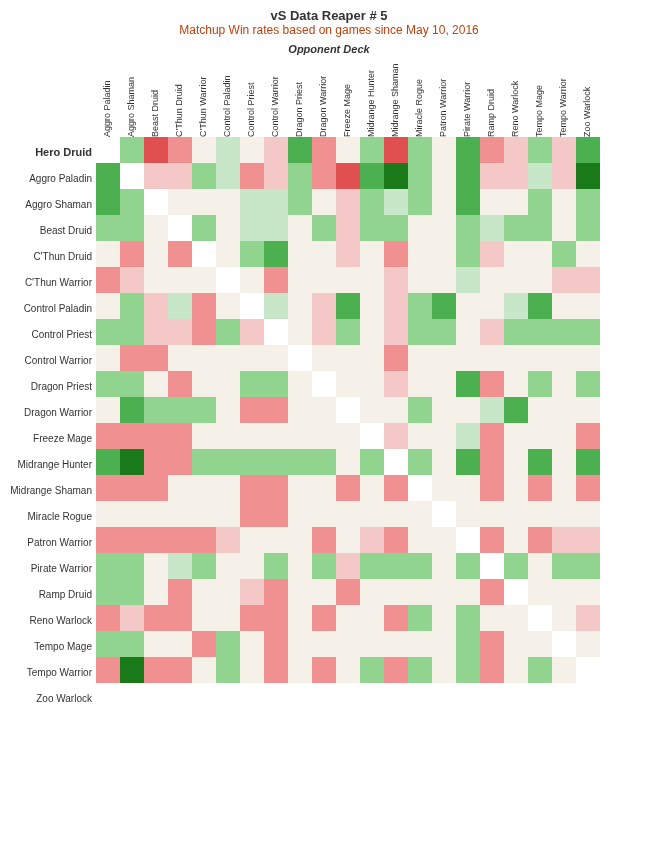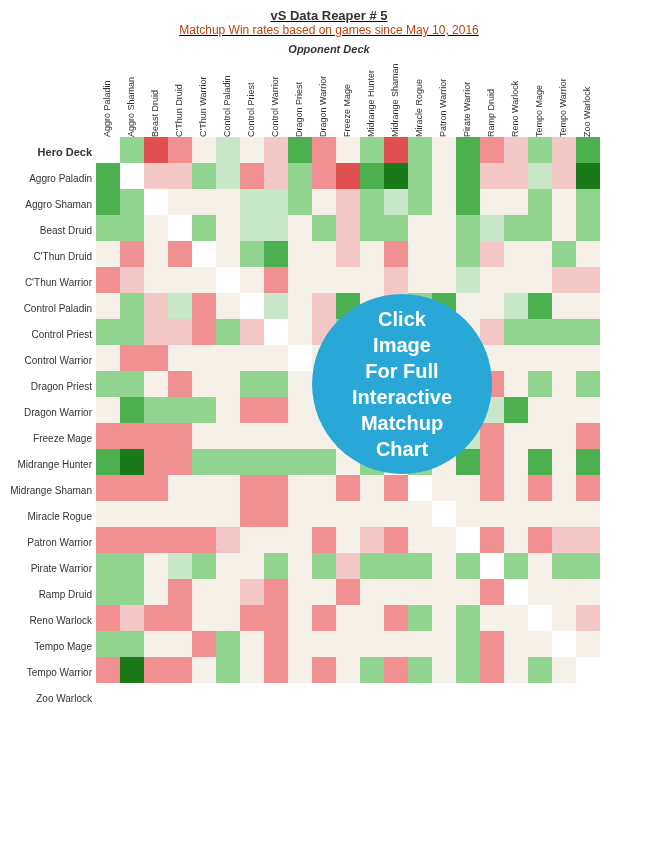--- a/index.html
+++ b/index.html
@@ -1,20 +1,20 @@
 <!DOCTYPE html>
 <html><head>
   <meta charset="utf-8">
   <style>
     * { margin: 0; padding: 0; box-sizing: border-box; }
     body { font-family: Arial, sans-serif; background: #fff; width: 658px; min-height: 857px; overflow-x: hidden; }
     
     .chart-container { width: 658px; padding: 8px; position: relative; }
     
-    .title-section { text-align: center; margin-bottom: 6px; text-decoration: underline; }
+    .title-section { text-align: center; margin-bottom: 6px; }
     .title-main { font-size: 13px; font-weight: bold; color: #333; }
     .title-sub { font-size: 12px; color: #c2410c; }
     .title-note { font-size: 11px; color: #333; }
     
     .opponent-label { text-align: center; font-size: 11px; font-weight: bold; color: #333; margin-bottom: 2px; font-style: italic; }
     
     .grid-wrapper { display: flex; position: relative; }
     
     .hero-labels { display: flex; flex-direction: column; min-width: 88px; padding-top: 82px; }
     .hero-label { font-size: 10px; color: #333; height: 26px; display: flex; align-items: center; justify-content: flex-end; padding-right: 4px; line-height: 1.1; text-align: right; }
@@ -70,21 +70,21 @@
 <div class="chart-container">
   <div class="title-section">
     <div class="title-main">vS Data Reaper # 5</div>
     <div class="title-sub">Matchup Win rates based on games since May 10, 2016</div>
   </div>
 
   <div class="opponent-label">Opponent Deck</div>
 
   <div class="grid-wrapper">
     <div class="hero-labels" id="hero-labels">
-      <div class="hero-label" style="font-weight:bold; font-size:11px;">Hero Deck</div>
+      <div class="hero-label" style="font-weight:bold; font-size:11px;">Hero Druid</div>
     <div class="hero-label">Aggro Paladin</div>
         <div class="hero-label">Aggro Shaman</div>
         <div class="hero-label">Beast Druid</div>
         <div class="hero-label">C'Thun Druid</div>
         <div class="hero-label">C'Thun Warrior</div>
         <div class="hero-label">Control Paladin</div>
         <div class="hero-label">Control Priest</div>
         <div class="hero-label">Control Warrior</div>
         <div class="hero-label">Dragon Priest</div>
         <div class="hero-label">Dragon Warrior</div>
@@ -646,18 +646,15 @@
             <div class="grid-cell c-n"></div>
             <div class="grid-cell c-lg"></div>
             <div class="grid-cell c-lr"></div>
             <div class="grid-cell c-n"></div>
             <div class="grid-cell c-lg"></div>
             <div class="grid-cell c-n"></div>
             <div class="grid-cell c-w"></div>
           </div>
         </div>
 
-      <div class="overlay-circle" id="overlay-circle">
-        <div class="overlay-circle-text">Click<br>Image<br>For Full<br>Interactive<br>Matchup<br>Chart</div>
-      </div>
     </div>
   </div>
 </div>
 
 </body></html>

